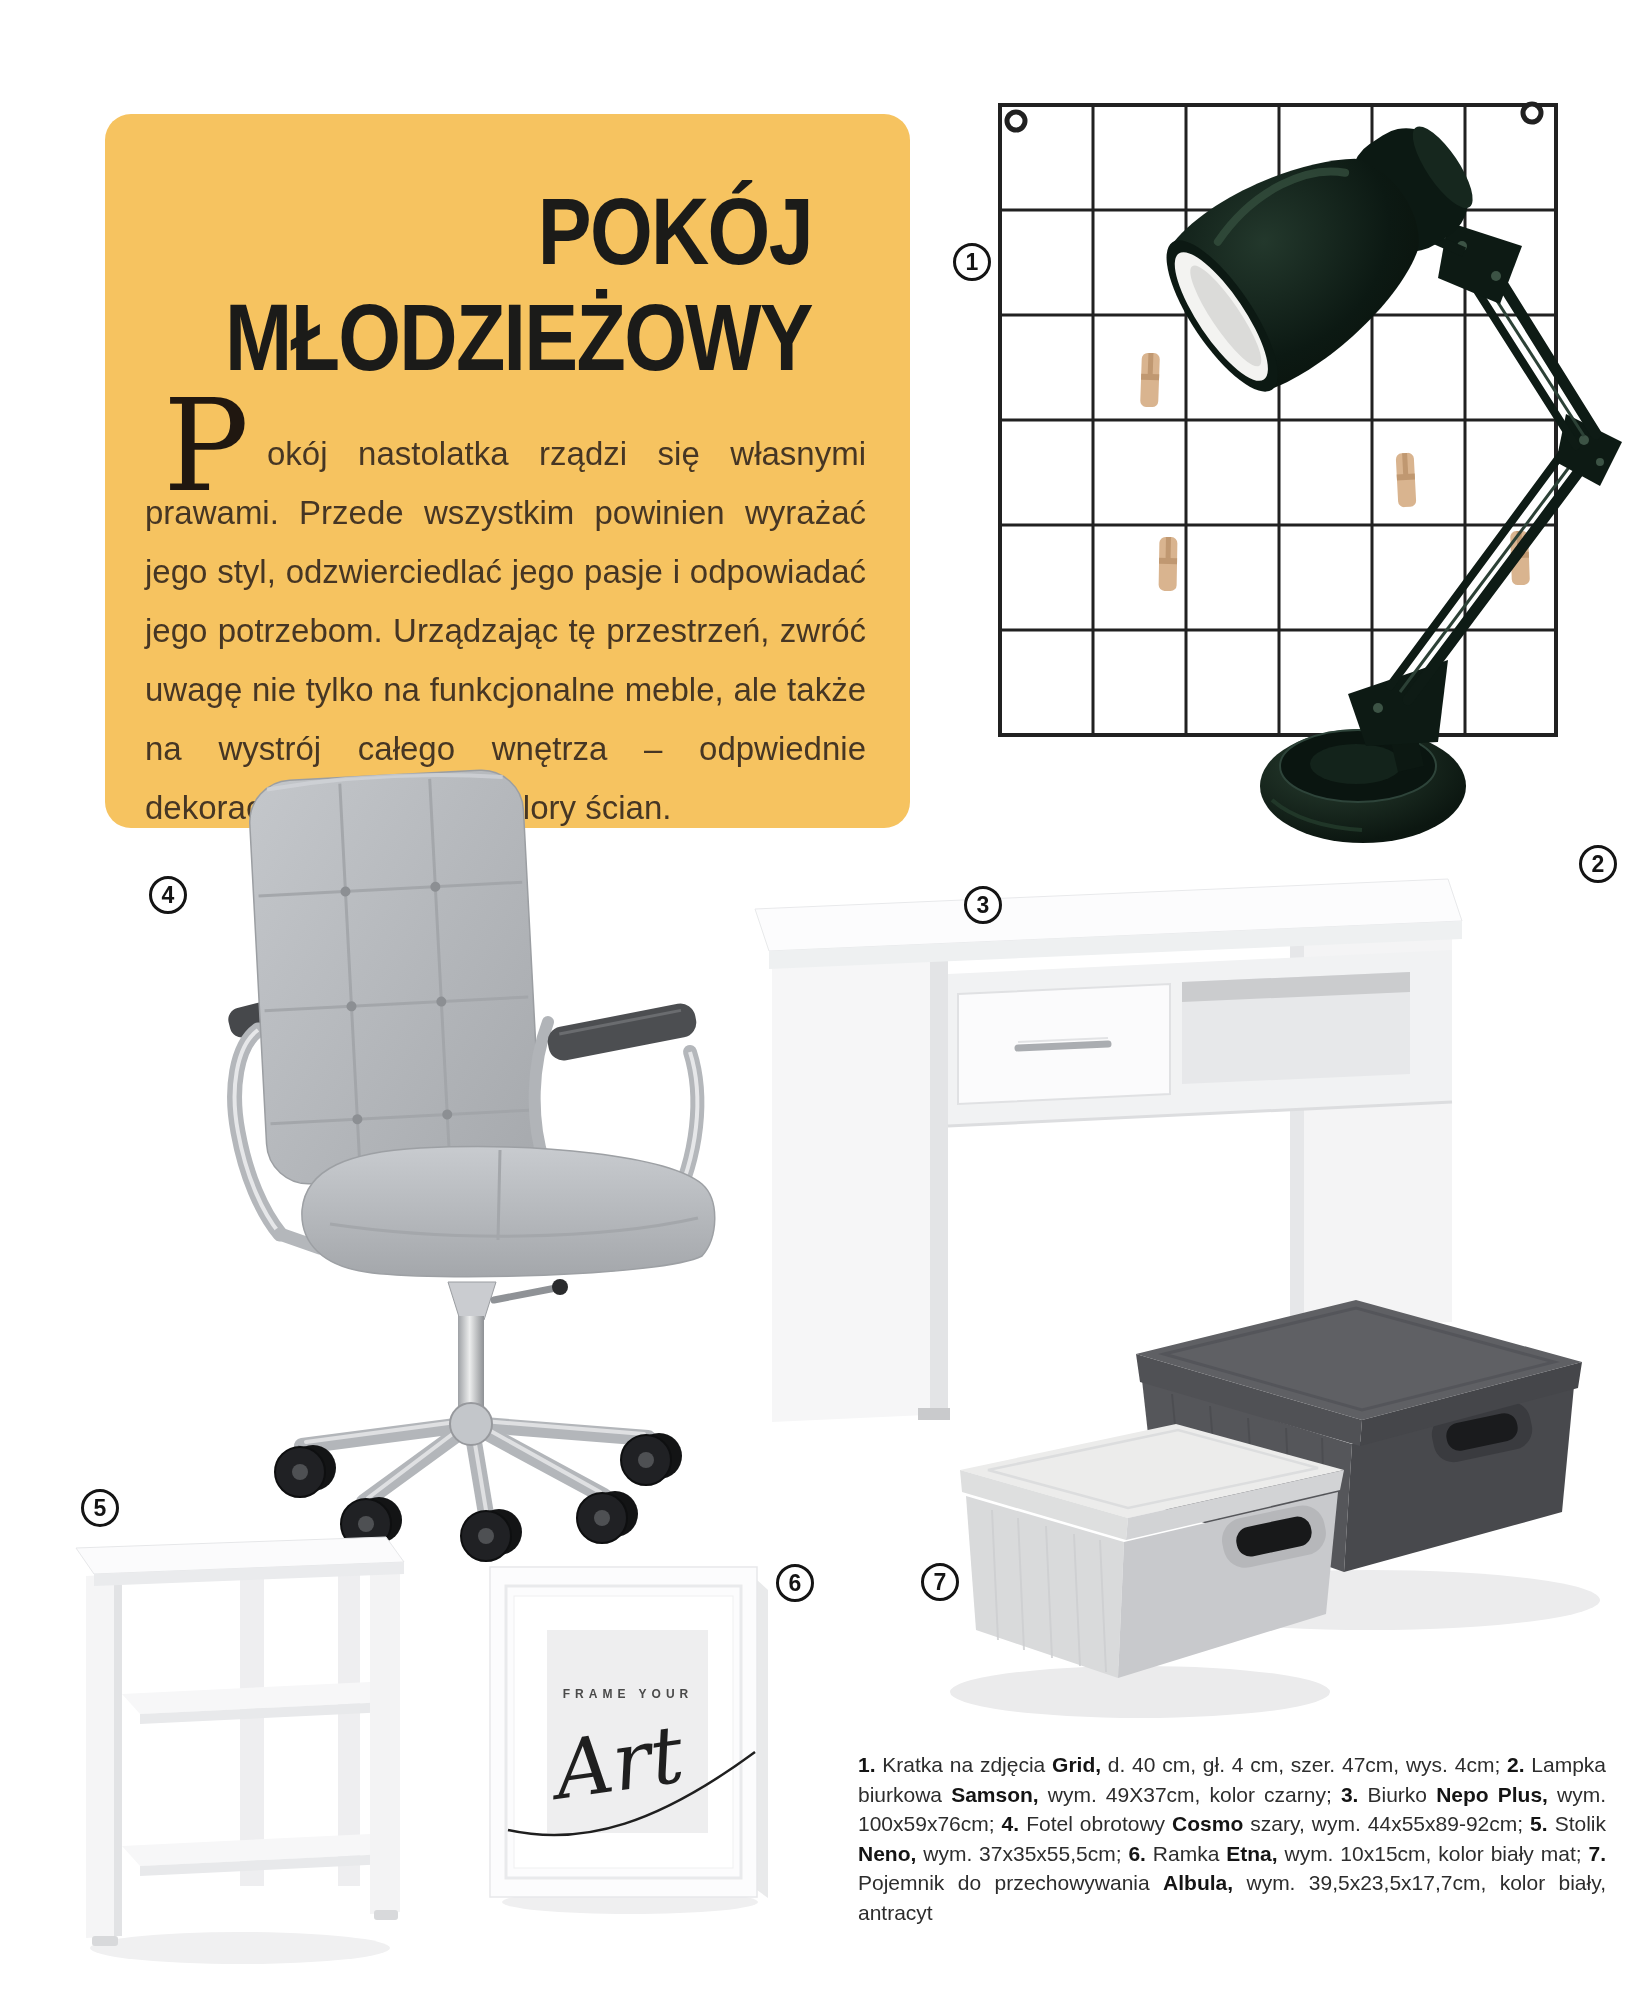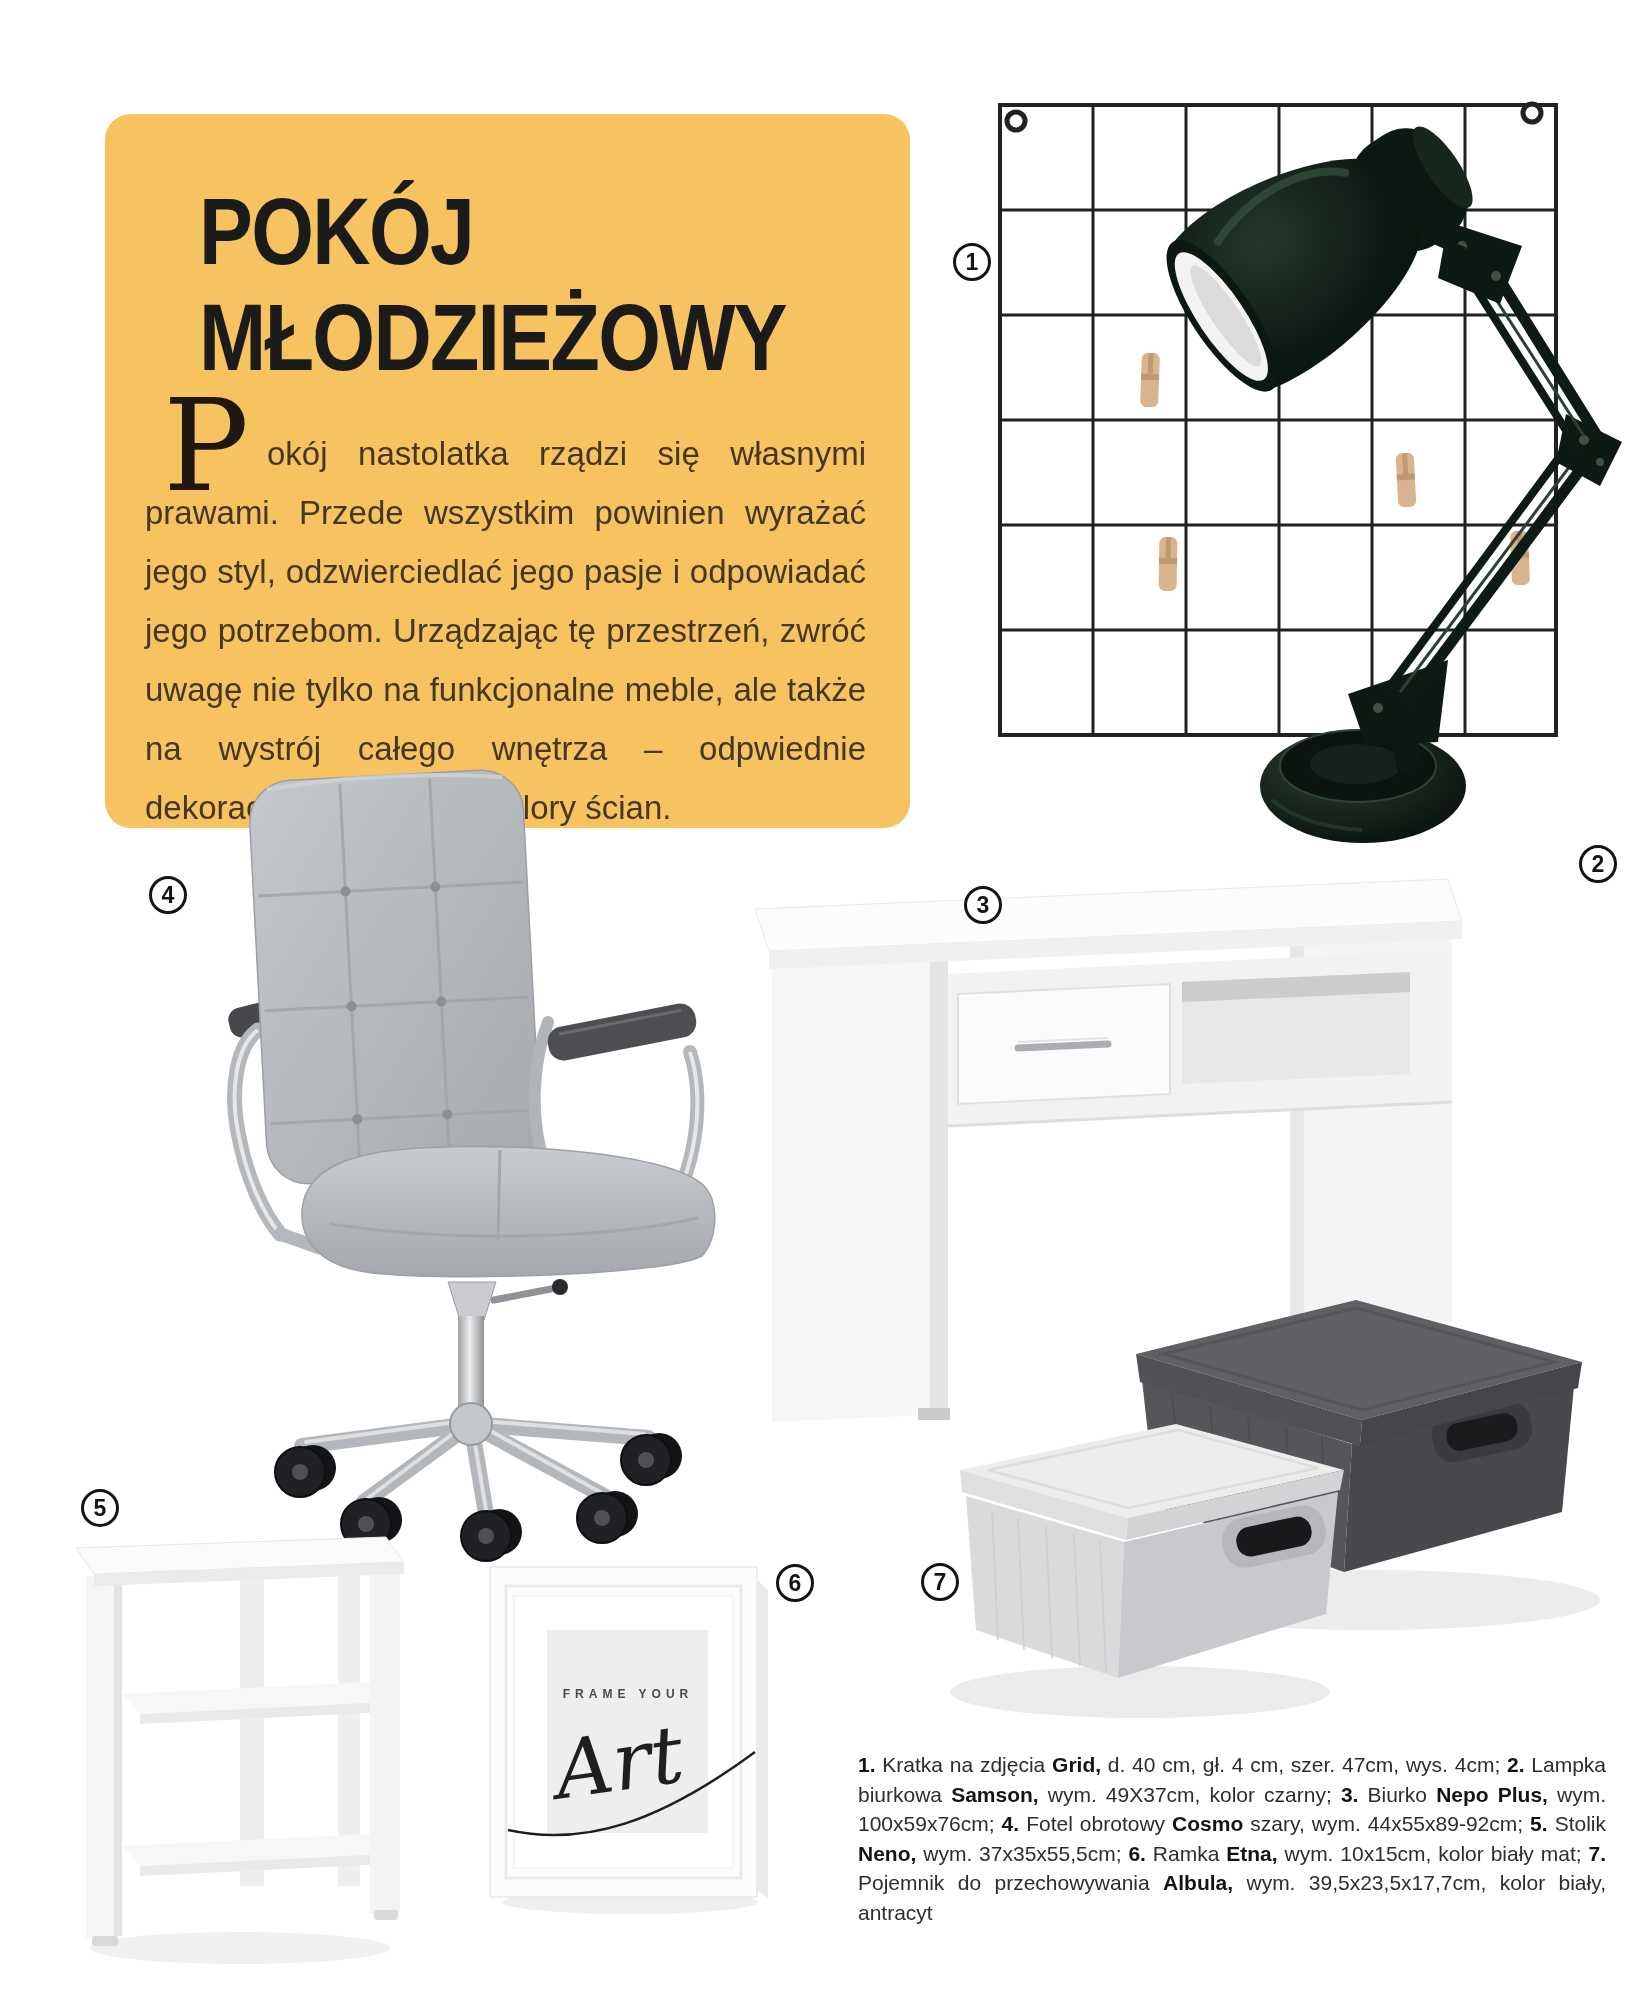--- a/index.html
+++ b/index.html
@@ -7,21 +7,21 @@
     width:1651px;height:2000px;position:relative;overflow:hidden;
     background:#ffffff;font-family:"Liberation Sans",sans-serif;
   }
   
   .intro-card{
     position:absolute;left:105px;top:114px;width:805px;height:714px;
     background:#f6c360;border-radius:26px;box-sizing:border-box;
     padding:0 44px 0 40px;z-index:1;
   }
   .intro-title{
-    margin:64px 0 0 0;text-align:left;color:#1b1b19;
+    margin:64px 0 0 0;text-align:right;color:#1b1b19;
     font-weight:bold;font-size:95px;line-height:106px;letter-spacing:-2px;
   }
   .intro-title span{display:block;transform:scaleX(.85);transform-origin:50% 50%;}
   .dropcap{
     position:absolute;left:58px;top:268px;font-family:"DejaVu Serif",serif;
     font-size:128px;line-height:1;color:#201710;z-index:2;
   }
   .intro-body{
     margin:34px 0 12px 0;font-size:33px;line-height:59px;color:#463624;
     text-align:justify;

